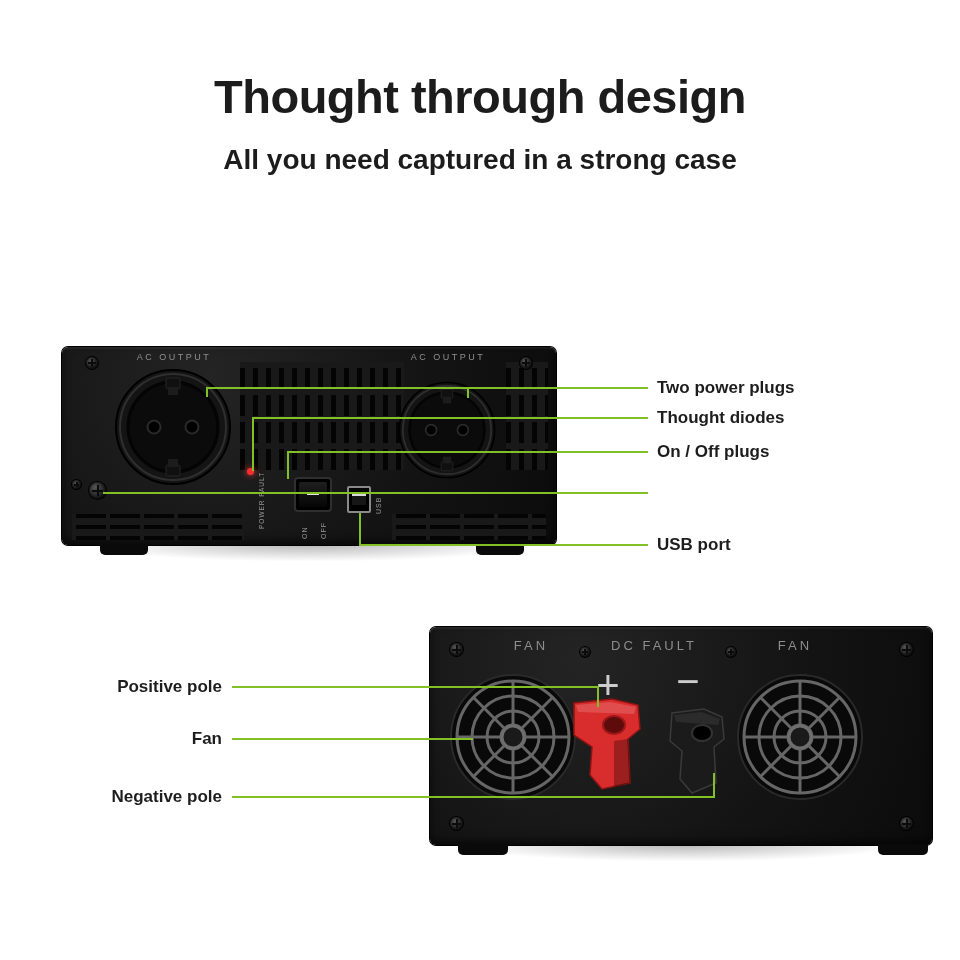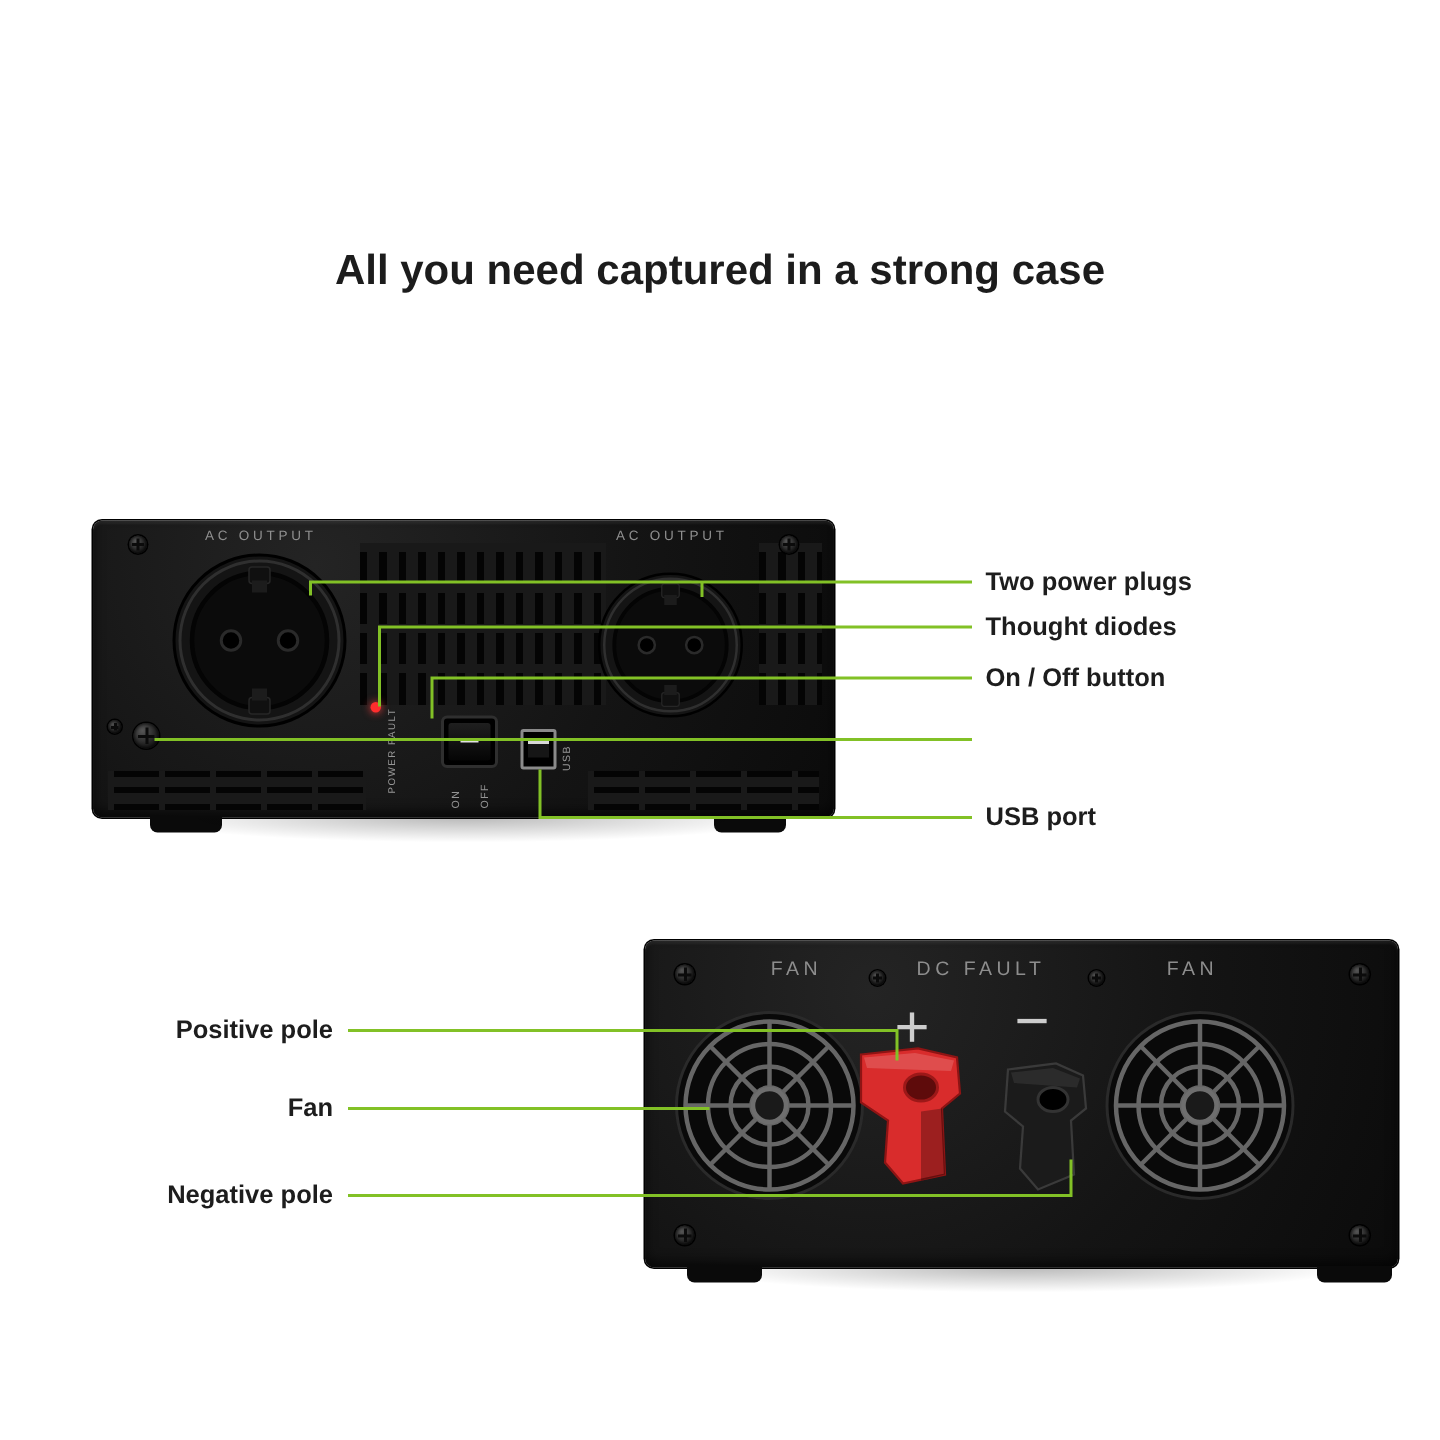--- a/index.html
+++ b/index.html
@@ -3,21 +3,21 @@
 <meta charset="utf-8">
 <style>
   html,body{margin:0;padding:0;background:#fff;}
   .canvas{position:relative;width:960px;height:960px;background:#ffffff;overflow:hidden;
           font-family:"Liberation Sans",sans-serif;}
 
   
   .title{position:absolute;left:0;top:70px;width:960px;text-align:center;
          font-size:47px;font-weight:700;letter-spacing:-0.5px;color:#1c1c1c;line-height:54px;}
   .subtitle{position:absolute;left:0;top:142px;width:960px;text-align:center;
-         font-size:28px;font-weight:700;color:#1c1c1c;line-height:36px;margin-top:20px;}
+         font-size:28px;font-weight:700;color:#1c1c1c;line-height:36px;}
 
   
   .device{position:absolute;border-radius:6px;
           background:radial-gradient(circle at 30% 15%,#242424,#141414 55%,#0b0b0b);
           box-shadow:inset 0 2px 2px rgba(255,255,255,.07), inset 0 -4px 8px rgba(0,0,0,.65), 0 0 0 1px #000;
           z-index:1;}
   .device::after{content:"";position:absolute;left:12px;right:12px;top:100%;height:18px;
           background:radial-gradient(ellipse at 50% 0%,rgba(0,0,0,.28),transparent 65%);}
   .front-device{left:62px;top:347px;width:494px;height:198px;}
   .back-device{left:430px;top:627px;width:502px;height:218px;}
@@ -101,20 +101,21 @@
   .co-l{right:738px;text-align:right;white-space:nowrap;}
   .co-plugs{top:377px;} .co-diodes{top:407px;} .co-onoff{top:441px;}
   .co-ground{top:475px;width:182px;} .co-usb{top:534px;}
   .co-pos{top:676px;} .co-fan{top:728px;} .co-neg{top:786px;}
 </style>
 </head>
 <body>
 
 <div class="canvas">
 
+  <div class="title">Thought through design</div>
   <div class="subtitle">All you need captured in a strong case</div>
 
   <div class="device front-device">
     <div class="vents-v vents-mid"></div>
     <div class="vents-v vents-right"></div>
     <div class="vents-h vents-bottom-a"></div>
     <div class="vents-h vents-bottom-b"></div>
 
     <div class="panel-label ac-left">AC OUTPUT</div>
     <div class="panel-label ac-right">AC OUTPUT</div>
@@ -237,20 +238,20 @@
     <polyline class="line" points="648,452 288,452 288,479"></polyline>
     <polyline class="line" points="648,493 103,493"></polyline>
     <polyline class="line" points="360,513 360,545 648,545"></polyline>
     <polyline class="line" points="232,687 598,687 598,707"></polyline>
     <polyline class="line" points="232,739 473,739"></polyline>
     <polyline class="line" points="232,797 714,797 714,773"></polyline>
   </svg>
 
   <div class="co co-r co-plugs">Two power plugs</div>
   <div class="co co-r co-diodes">Thought diodes</div>
-  <div class="co co-r co-onoff">On / Off button</div>
+  <div class="co co-r co-onoff">On / Off plugs</div>
   <div class="co co-r co-usb">USB port</div>
 
   <div class="co co-l co-pos">Positive pole</div>
   <div class="co co-l co-fan">Fan</div>
   <div class="co co-l co-neg">Negative pole</div>
 
 </div>
 
 </body></html>

